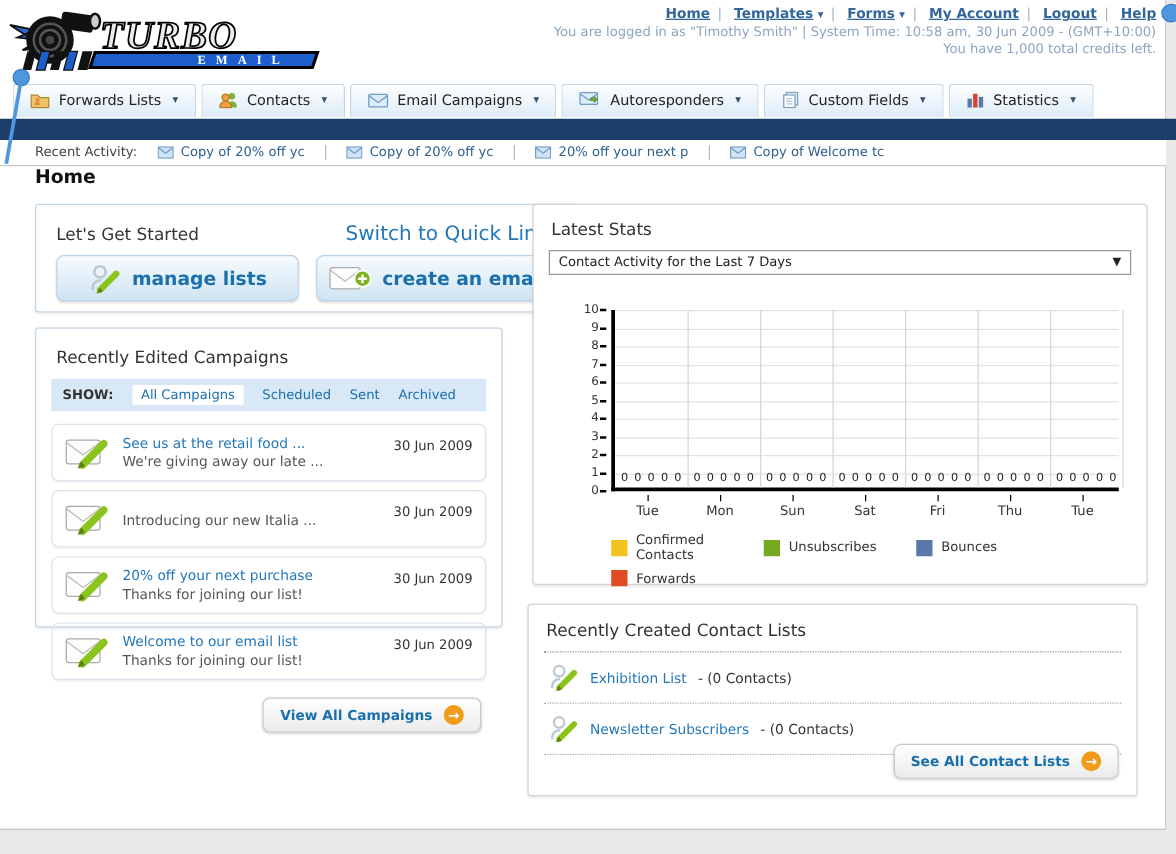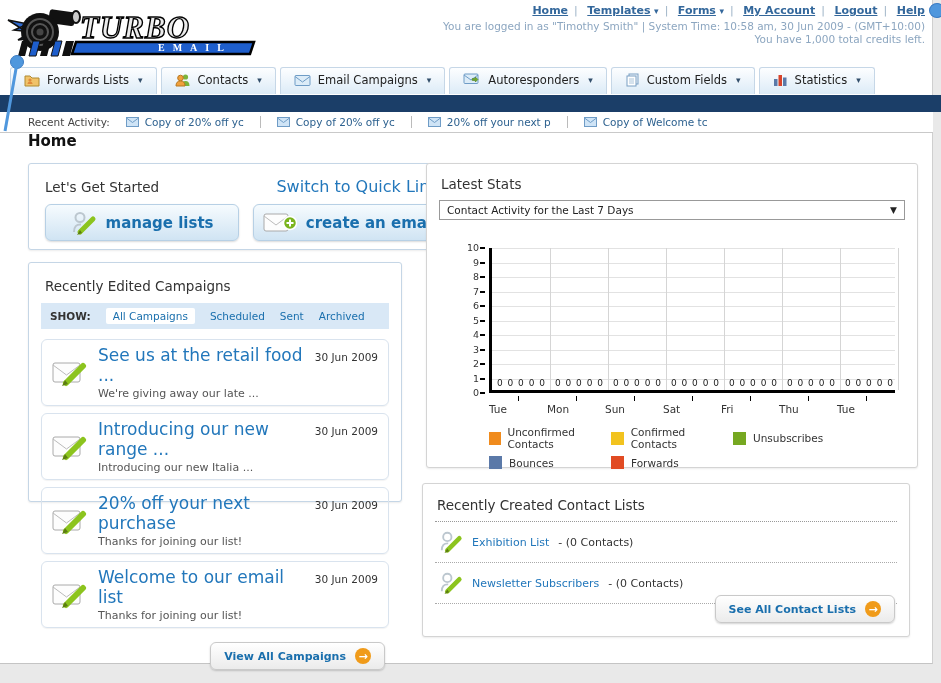--- a/index.html
+++ b/index.html
@@ -61,21 +61,21 @@
   .camps .panel-title { padding:15px 16px 9px; }
   .filter-bar { margin:0 12px; background:#d9e8f6; padding:5px 9px; font-size:10.5px;
                 display:flex; gap:15px; align-items:center; }
   .filter-show { font-weight:bold; color:#333; }
   .filter-link { color:#1a6fad; cursor:pointer; }
   .filter-active { background:#fff; padding:2px 7px; border-radius:2px; }
   .camp-list { margin:10px 12px 0; display:flex; flex-direction:column; gap:7px; }
   .camp-row { border:1px solid #d9e3ee; border-radius:6px; padding:5px 10px; min-height:46px;
               display:flex; align-items:center; gap:10px; box-shadow:0 1px 1px rgba(0,0,0,.05); cursor:pointer; }
   .camp-text { flex:1; }
-  .camp-title { font-size:17px; color:#2277bb; }
+  .camp-title { font-size:11px; color:#2277bb; }
   .camp-sub { font-size:11px; color:#555; margin-top:2px; }
   .camp-date { font-size:10.5px; color:#333; align-self:flex-start; margin-top:6px; }
   .camps-foot { display:flex; justify-content:flex-end; margin:14px 16px 0; }
 
   .pill-btn { display:inline-flex; align-items:center; gap:9px; border:1px solid #c9c9c9; border-radius:6px;
               background:linear-gradient(#ffffff,#ebebeb); padding:5px 13px; color:#1a6fad; font-weight:bold;
               font-size:11px; box-shadow:0 1px 2px rgba(0,0,0,.18); cursor:pointer; }
   .arrow-circle { width:16px; height:16px; border-radius:50%; background:#f09b1a; color:#fff;
                   display:flex; align-items:center; justify-content:center; font-size:11px; font-weight:bold; }
 
@@ -91,21 +91,21 @@
   .y-axis { position:absolute; left:18px; top:0; width:30px; height:146px; }
   .y-lab { position:absolute; right:8px; font-size:9.5px; color:#333; line-height:10px; }
   .y-tick { position:absolute; right:2px; width:5px; height:2px; background:#000; }
   .plot { position:absolute; left:50px; top:0; width:406px; height:145px;
           border-left:3px solid #000; border-bottom:3px solid #000; background:#fff; }
   .h-grid { position:absolute; left:0; width:100%; height:1px; background:#e2e2e2; }
   .v-grid { position:absolute; top:0; width:1px; height:100%; background:#d5d5d5; }
   .zero-row { position:absolute; bottom:2px; display:flex; justify-content:space-evenly; font-size:9px; color:#222; }
   .x-axis { position:absolute; left:50px; top:148px; width:406px; height:24px; }
   .x-tick { position:absolute; top:0; width:1px; height:5px; background:#000; }
-  .day-lab { position:absolute; top:7px; text-align:left; font-size:10.5px; color:#333; }
+  .day-lab { position:absolute; top:7px; text-align:center; font-size:10.5px; color:#333; }
   .legend { position:absolute; left:62px; top:262px; display:grid; grid-template-columns:122px 122px auto;
             row-gap:6px; font-size:10.5px; color:#333; }
   .legend-item { display:flex; align-items:center; gap:7px; }
   .swatch { width:13px; height:13px; display:inline-block; }
 
   
   .clists { left:422px; top:483px; width:488px; height:154px; }
   .clists .panel-title { padding:13px 14px 8px; }
   .dotted { margin:0 12px; border-bottom:1px dotted #999; }
   .cl-item { margin:0 12px; padding:7px 4px; display:flex; align-items:center; gap:9px;
@@ -301,21 +301,20 @@
         <span class="camp-date">30 Jun 2009</span>
       </div>
       <div class="camp-row">
         <svg width="36" height="28" viewBox="0 0 36 28">
             <rect x="1" y="4" width="27" height="19" rx="2" fill="#fdfdfd" stroke="#aaa"></rect>
             <path d="M1 6 L14.5 16 L28 6" fill="none" stroke="#bbb"></path>
             <path d="M14 24 L31 7" stroke="#8cc41e" stroke-width="6" stroke-linecap="round"></path>
             <polygon points="10,27 16,25 13,21" fill="#5c7d12"></polygon>
           </svg>
         <div class="camp-text">
-            <div class="camp-title">Introducing our new range ...</div>
             <div class="camp-sub">Introducing our new Italia ...</div>
           </div>
         <span class="camp-date">30 Jun 2009</span>
       </div>
       <div class="camp-row">
         <svg width="36" height="28" viewBox="0 0 36 28">
             <rect x="1" y="4" width="27" height="19" rx="2" fill="#fdfdfd" stroke="#aaa"></rect>
             <path d="M1 6 L14.5 16 L28 6" fill="none" stroke="#bbb"></path>
             <path d="M14 24 L31 7" stroke="#8cc41e" stroke-width="6" stroke-linecap="round"></path>
             <polygon points="10,27 16,25 13,21" fill="#5c7d12"></polygon>
@@ -459,24 +458,20 @@
           <div class="x-tick" style="left: 261px;"></div>
           <div class="day-lab" style="left: 232px; width: 58px;">Fri</div>
           <div class="x-tick" style="left: 319px;"></div>
           <div class="day-lab" style="left: 290px; width: 58px;">Thu</div>
           <div class="x-tick" style="left: 377px;"></div>
           <div class="day-lab" style="left: 348px; width: 58px;">Tue</div>
         </div>
     </div>
     <div class="legend">
         <div class="legend-item">
-          <span class="swatch" style="background: rgb(240, 139, 29);"></span>
-          <span>Unconfirmed Contacts</span>
-        </div>
-        <div class="legend-item">
           <span class="swatch" style="background: rgb(242, 195, 31);"></span>
           <span>Confirmed Contacts</span>
         </div>
         <div class="legend-item">
           <span class="swatch" style="background: rgb(118, 168, 33);"></span>
           <span>Unsubscribes</span>
         </div>
         <div class="legend-item">
           <span class="swatch" style="background: rgb(91, 121, 168);"></span>
           <span>Bounces</span>

